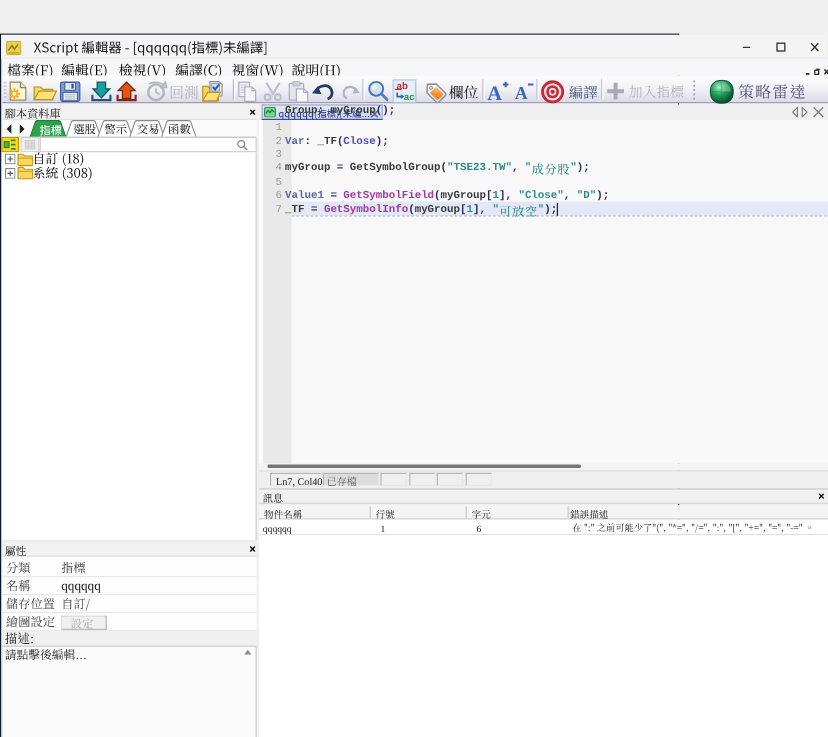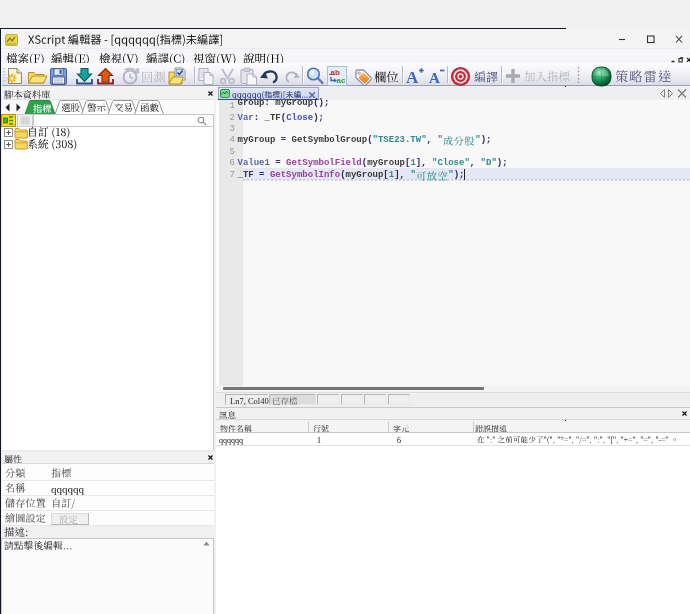--- a/index.html
+++ b/index.html
@@ -351,21 +351,21 @@
     <svg class="abs" style="left:241.5px;top:150.2px" width="449" height="2" viewBox="0 0 449 2">
 <path d="M0 1 H449" stroke="#a8b0cc" stroke-width="1" stroke-dasharray="2 2"></path>
     </svg>
     <div class="abs mono" style="left:218px;top:72.2px;width:16px;text-align:right;font-weight:normal;color:#9a9a9a;font-size:9px">1</div>
     <div class="abs mono" style="left:218px;top:83.6px;width:16px;text-align:right;font-weight:normal;color:#9a9a9a;font-size:9px">2</div>
     <div class="abs mono" style="left:218px;top:95.0px;width:16px;text-align:right;font-weight:normal;color:#9a9a9a;font-size:9px">3</div>
     <div class="abs mono" style="left:218px;top:106.4px;width:16px;text-align:right;font-weight:normal;color:#9a9a9a;font-size:9px">4</div>
     <div class="abs mono" style="left:218px;top:117.8px;width:16px;text-align:right;font-weight:normal;color:#9a9a9a;font-size:9px">5</div>
     <div class="abs mono" style="left:218px;top:129.2px;width:16px;text-align:right;font-weight:normal;color:#9a9a9a;font-size:9px">6</div>
     <div class="abs mono" style="left:218px;top:140.6px;width:16px;text-align:right;font-weight:normal;color:#9a9a9a;font-size:9px">7</div>
-    <div class="abs mono" style="left:236.5px;top:69px"><span style="color:#3a3a3a">Group</span><span style="color:#2a2a66">:</span><span style="color:#3a3a3a"> myGroup</span><span style="color:#2a2a66">();</span></div>
+    <div class="abs mono" style="left:236.5px;top:58px"><span style="color:#3a3a3a">Group</span><span style="color:#2a2a66">:</span><span style="color:#3a3a3a"> myGroup</span><span style="color:#2a2a66">();</span></div>
     <div class="abs mono" style="left:236.5px;top:83.6px"><span style="color:#5a68a8">Var</span><span style="color:#2a2a66">:</span><span style="color:#3a3a3a"> _TF</span><span style="color:#2a2a66">(</span><span style="color:#4a4acc">Close</span><span style="color:#2a2a66">);</span></div>
     <div class="abs mono" style="left:236.5px;top:106.4px"><span style="color:#3a3a3a">myGroup </span><span style="color:#333366">=</span><span style="color:#3a3a3a"> GetSymbolGroup</span><span style="color:#2a2a66">(</span><span style="color:#2e8b8b">"TSE23.TW"</span><span style="color:#2a2a66">,</span><span style="color:#2e8b8b"> "</span><span style="color:#2e8b8b">      </span><span style="color:#2e8b8b">"</span><span style="color:#2a2a66">);</span></div>
     <div class="abs mono" style="left:236.5px;top:129.2px"><span style="color:#5a68a8">Value1 </span><span style="color:#333366">=</span><span style="color:#a03aa0"> GetSymbolField</span><span style="color:#2a2a66">(</span><span style="color:#3a3a3a">myGroup</span><span style="color:#2a2a66">[</span><span style="color:#2e8b8b">1</span><span style="color:#2a2a66">]</span><span style="color:#2a2a66">,</span><span style="color:#2e8b8b"> "Close"</span><span style="color:#2a2a66">,</span><span style="color:#2e8b8b"> "D"</span><span style="color:#2a2a66">);</span></div>
     <div class="abs mono" style="left:236.5px;top:140.6px"><span style="color:#3a3a3a">_TF </span><span style="color:#333366">=</span><span style="color:#a03aa0"> GetSymbolInfo</span><span style="color:#2a2a66">(</span><span style="color:#3a3a3a">myGroup</span><span style="color:#2a2a66">[</span><span style="color:#2e8b8b">1</span><span style="color:#2a2a66">]</span><span style="color:#2a2a66">,</span><span style="color:#2e8b8b"> "</span><span style="color:#2e8b8b">      </span><span style="color:#2e8b8b">"</span><span style="color:#2a2a66">);</span></div>
     <svg style="position:absolute;left:442.0228px;top:106.4px;" width="34" height="13" viewBox="0 -8.98 34 11.22">
       <path d="M6.9 -8.3 6.8 -8.2C7.3 -8 7.8 -7.5 8 -7.1C8.8 -6.7 9.1 -8.3 6.9 -8.3ZM1.4 -6.5V-4.3C1.4 -2.6 1.3 -0.7 0.3 0.8L0.4 0.9C2.1 -0.6 2.2 -2.7 2.2 -4.3H3.9C3.9 -2.6 3.8 -1.7 3.6 -1.5C3.5 -1.4 3.4 -1.4 3.3 -1.4C3.1 -1.4 2.6 -1.5 2.3 -1.5L2.3 -1.3C2.6 -1.3 2.9 -1.2 3 -1.1C3.1 -1 3.1 -0.7 3.1 -0.5C3.5 -0.5 3.9 -0.6 4.1 -0.8C4.5 -1.2 4.6 -2.1 4.7 -4.2C4.9 -4.2 5 -4.2 5.1 -4.3L4.2 -5L3.8 -4.5H2.2V-6.2H5.4C5.6 -4.6 5.9 -3.1 6.5 -1.9C5.8 -0.9 4.8 -0 3.6 0.6L3.7 0.8C5 0.3 6 -0.5 6.8 -1.3C7.2 -0.7 7.7 -0.2 8.3 0.2C8.8 0.6 9.5 0.9 9.8 0.6C9.9 0.4 9.8 0.3 9.5 -0.2L9.7 -1.8L9.6 -1.8C9.4 -1.4 9.2 -0.8 9.1 -0.6C9 -0.4 8.9 -0.4 8.7 -0.5C8.2 -0.9 7.7 -1.4 7.4 -2C8 -2.8 8.5 -3.8 8.8 -4.7C9.1 -4.7 9.2 -4.8 9.2 -4.9L8 -5.3C7.8 -4.4 7.5 -3.5 7 -2.7C6.5 -3.7 6.3 -4.9 6.2 -6.2H9.5C9.6 -6.2 9.8 -6.3 9.8 -6.4C9.4 -6.7 8.8 -7.2 8.8 -7.2L8.3 -6.5H6.2C6.2 -7.1 6.2 -7.6 6.2 -8.1C6.4 -8.2 6.5 -8.3 6.5 -8.4L5.3 -8.6C5.3 -7.9 5.3 -7.2 5.4 -6.5H2.4L1.4 -6.9Z M15.1 -7.6 13.9 -8C13.5 -6.6 12.5 -4.9 11.1 -3.8L11.2 -3.7C12.9 -4.6 14.1 -6.1 14.7 -7.4C15 -7.4 15.1 -7.5 15.1 -7.6ZM16.7 -8.1H15.7L15.8 -7.8H17C17.4 -6.2 18.5 -4.9 19.9 -4C20 -4.3 20.3 -4.6 20.7 -4.7L20.7 -4.8C19 -5.4 17.7 -6.6 17.2 -7.7C17.6 -7.7 17.9 -7.8 18 -7.9L17 -8.6ZM15.5 -4.4H12.7L12.8 -4.1H14.6C14.5 -2.7 14.1 -0.9 11.5 0.7L11.6 0.8C14.7 -0.6 15.3 -2.5 15.5 -4.1H17.9C17.8 -2 17.6 -0.6 17.3 -0.3C17.2 -0.2 17.1 -0.2 16.9 -0.2C16.6 -0.2 15.8 -0.2 15.3 -0.3V-0.1C15.8 -0.1 16.2 0.1 16.4 0.2C16.6 0.3 16.6 0.6 16.6 0.8C17.1 0.8 17.5 0.7 17.8 0.4C18.3 -0.1 18.6 -1.6 18.7 -4C18.9 -4 19 -4.1 19.1 -4.1L18.2 -4.9L17.8 -4.4Z M26.5 -8V-7.1C26.5 -6.1 26.4 -5.1 25.5 -4.2L25.6 -4.1C27.1 -4.9 27.3 -6.2 27.3 -7.1V-7.6H28.9V-5.3C28.9 -4.8 29 -4.7 29.6 -4.7H30C30.9 -4.7 31.2 -4.8 31.2 -5.1C31.2 -5.3 31.1 -5.3 30.9 -5.4H30.8C30.7 -5.4 30.6 -5.4 30.6 -5.4C30.5 -5.4 30.5 -5.4 30.4 -5.4C30.4 -5.4 30.2 -5.4 30.1 -5.4H29.8C29.7 -5.4 29.7 -5.4 29.7 -5.5V-7.5C29.8 -7.5 30 -7.6 30 -7.6L29.2 -8.3L28.8 -7.9H27.4L26.5 -8.3ZM27.7 -1C27 -0.3 26.1 0.3 25.1 0.7L25.2 0.8C26.3 0.5 27.3 0 28.1 -0.6C28.7 0 29.5 0.5 30.5 0.8C30.6 0.4 30.9 0.2 31.2 0.1L31.3 0C30.3 -0.2 29.4 -0.6 28.6 -1.1C29.3 -1.7 29.8 -2.6 30.2 -3.5C30.4 -3.5 30.6 -3.5 30.6 -3.6L29.8 -4.4L29.3 -3.9H25.6L25.7 -3.6H26.4C26.7 -2.5 27.1 -1.7 27.7 -1ZM28.1 -1.4C27.4 -2 26.9 -2.7 26.6 -3.6H29.3C29 -2.8 28.6 -2.1 28.1 -1.4ZM24.6 -5.2V-4.2C24 -3.9 23.5 -3.6 23.1 -3.4C23.1 -3.9 23.1 -4.4 23.1 -4.9V-5.8C23.6 -5.6 24 -5.4 24.3 -5.2C24.4 -5.1 24.5 -5.2 24.6 -5.2ZM24.6 -5.7C24.4 -6 24 -6.2 23.1 -6.1V-7.7H24.6ZM22.4 -8.1V-4.9C22.4 -3 22.4 -0.9 21.7 0.8L21.8 0.8C22.7 -0.3 23 -1.7 23.1 -3.1L23.5 -2.5C23.5 -2.5 23.6 -2.7 23.6 -2.8L24.6 -3.8V-0.4C24.6 -0.2 24.6 -0.2 24.4 -0.2C24.2 -0.2 23.3 -0.2 23.3 -0.2V-0.1C23.7 0 23.9 0.1 24.1 0.2C24.2 0.3 24.3 0.5 24.3 0.8C25.2 0.7 25.3 0.3 25.3 -0.3V-7.6C25.5 -7.6 25.7 -7.7 25.7 -7.8L24.9 -8.4L24.5 -8H23.3L22.4 -8.3Z" fill="#2e8b8b"></path>
     </svg>
     <svg style="position:absolute;left:415.0198px;top:140.6px;" width="34" height="13" viewBox="0 -8.98 34 11.22">
       <path d="M0.4 -7.8 0.5 -7.5H7.4V-0.4C7.4 -0.2 7.3 -0.2 7.1 -0.2C6.8 -0.2 5.3 -0.3 5.3 -0.3V-0.1C6 -0 6.3 0.1 6.5 0.2C6.7 0.3 6.8 0.6 6.8 0.8C8.1 0.7 8.2 0.3 8.2 -0.4V-7.5H9.5C9.7 -7.5 9.8 -7.5 9.8 -7.6C9.4 -8 8.8 -8.5 8.8 -8.5L8.2 -7.8ZM4.7 -5.4V-2.7H2.4V-5.4ZM1.6 -5.7V-1.2H1.7C2 -1.2 2.4 -1.4 2.4 -1.5V-2.4H4.7V-1.6H4.8C5 -1.6 5.4 -1.8 5.4 -1.8V-5.3C5.7 -5.3 5.8 -5.4 5.9 -5.5L5 -6.2L4.5 -5.7H2.4L1.6 -6.1Z M12.7 -8.5 12.6 -8.4C12.9 -8 13.3 -7.3 13.4 -6.8C14.2 -6.2 14.9 -7.7 12.7 -8.5ZM15.1 -7.1 14.6 -6.5H11.1L11.2 -6.2H12.3C12.4 -3.6 12.2 -1.3 11 0.7L11.2 0.8C12.5 -0.6 12.9 -2.4 13.1 -4.4H14.5C14.4 -1.8 14.2 -0.5 13.9 -0.3C13.8 -0.2 13.7 -0.1 13.6 -0.1C13.4 -0.1 12.9 -0.2 12.6 -0.2V-0C12.9 0 13.2 0.1 13.3 0.2C13.4 0.3 13.4 0.6 13.4 0.8C13.8 0.8 14.2 0.7 14.5 0.4C14.9 -0 15.1 -1.3 15.2 -4.3C15.4 -4.3 15.6 -4.4 15.6 -4.5L14.8 -5.2L14.4 -4.7H13.1C13.1 -5.2 13.1 -5.7 13.1 -6.2H15.8C15.9 -6.2 16 -6.2 16 -6.3C15.7 -6.7 15.1 -7.1 15.1 -7.1ZM18.1 -8.3 16.8 -8.6C16.6 -6.7 16.1 -4.9 15.4 -3.7L15.5 -3.6C16 -4.1 16.3 -4.6 16.7 -5.2C16.8 -4 17.1 -2.9 17.5 -2C16.9 -0.9 16 -0 14.7 0.7L14.8 0.8C16.1 0.3 17.1 -0.4 17.9 -1.3C18.3 -0.4 19 0.3 19.8 0.8C20 0.5 20.2 0.3 20.6 0.2L20.6 0.1C19.6 -0.4 18.9 -1.1 18.3 -1.9C19.1 -3 19.5 -4.4 19.8 -6H20.3C20.5 -6 20.6 -6 20.6 -6.1C20.2 -6.5 19.6 -7 19.6 -7L19.1 -6.3H17.2C17.4 -6.8 17.6 -7.4 17.7 -8.1C18 -8.1 18.1 -8.2 18.1 -8.3ZM17 -6H18.8C18.7 -4.7 18.4 -3.6 17.9 -2.5C17.4 -3.4 17 -4.4 16.8 -5.5Z M25.9 -6C26.1 -6 26.2 -6.1 26.3 -6.2L25.2 -6.7C24.8 -5.5 24 -4.5 22.2 -3.9L22.3 -3.7C24.2 -4.1 25.2 -4.9 25.9 -6ZM23.1 -7.7 23 -7.6C23.1 -7 22.7 -6.3 22.3 -6.1C22.1 -5.9 21.9 -5.7 22 -5.4C22.1 -5.2 22.5 -5.1 22.8 -5.3C23.1 -5.6 23.4 -6.1 23.3 -6.8H27.2V-5.3C27.2 -4.4 27.3 -4.3 28.3 -4.3H29.7C30.6 -4.3 30.8 -4.5 30.8 -4.8C30.8 -4.9 30.8 -4.9 30.5 -5L30.4 -5H30.3C30.2 -5 30.1 -5 30.1 -5C30 -5 29.9 -5 29.8 -5H28.3C28 -5 28 -5 28 -5.3V-6.8H29.8C29.7 -6.4 29.6 -5.9 29.5 -5.6L29.6 -5.5C30 -5.8 30.5 -6.3 30.8 -6.7C31 -6.7 31.1 -6.7 31.2 -6.8L30.3 -7.6L29.8 -7.1H26.8C27.2 -7.4 27.3 -8.3 25.7 -8.6L25.6 -8.6C25.9 -8.2 26.2 -7.7 26.2 -7.2L26.3 -7.1H23.3C23.3 -7.3 23.2 -7.5 23.1 -7.7ZM30.1 -0.7 29.6 0H26.9V-2.9H29.7C29.9 -2.9 30 -3 30 -3.1C29.6 -3.4 29.1 -3.8 29.1 -3.8L28.6 -3.2H23.3L23.4 -2.9H26.1V0H22.1L22.2 0.3H30.9C31 0.3 31.1 0.3 31.1 0.2C30.8 -0.2 30.1 -0.7 30.1 -0.7Z" fill="#2e8b8b"></path>
     </svg>

